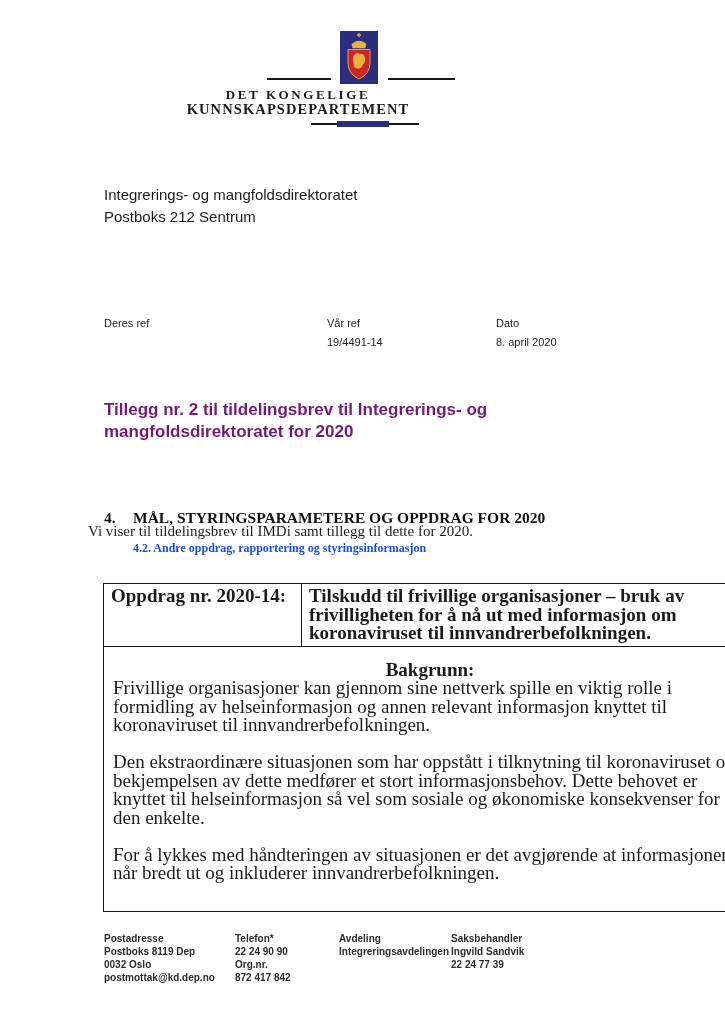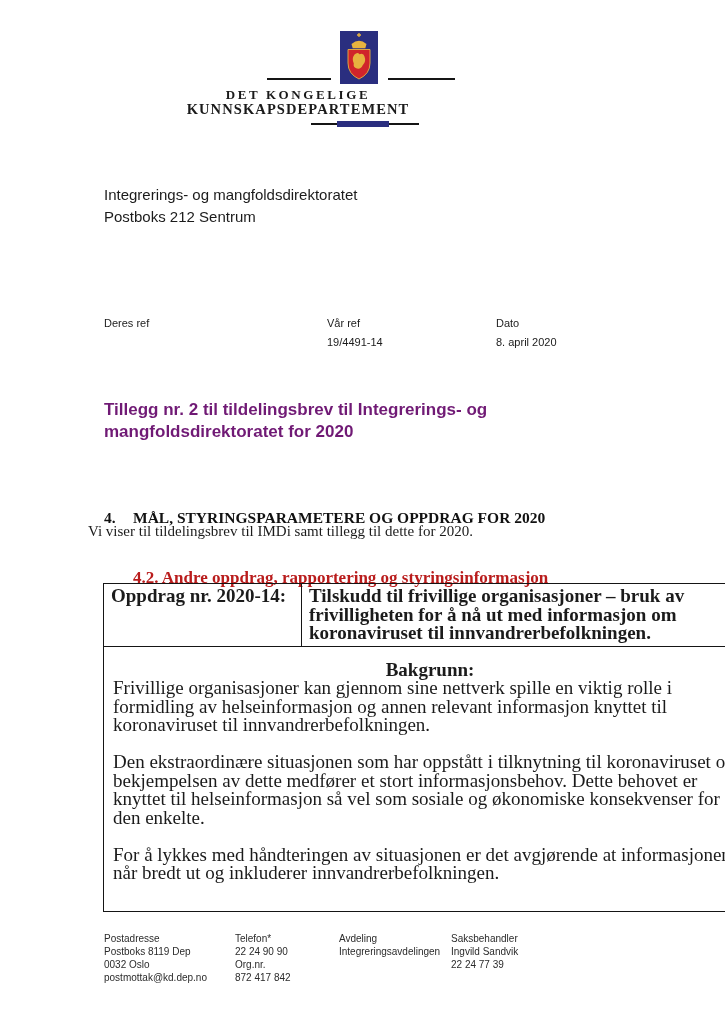--- a/index.html
+++ b/index.html
@@ -43,22 +43,22 @@
     position: absolute; left: 88px; top: 475px; width: 560px;
     font-family: "Liberation Serif", serif; font-size: 15px; margin-top: 48px;
   }
   .section-heading {
     position: absolute; left: 104px; top: 509px; width: 560px;
     font-family: "Liberation Serif", serif; font-size: 15.5px; font-weight: bold;
     display: flex; color: #111;
   }
   .section-number { display: inline-block; width: 29px; flex: 0 0 29px; }
   .subsection-heading {
-    position: absolute; left: 133px; top: 568px; width: 530px;
-    font-family: "Liberation Serif", serif; font-size: 17px; font-weight: bold; color: #b91c1c;
+    position: absolute; left: 133px; top: 541px; width: 530px;
+    font-family: "Liberation Serif", serif; font-size: 12px; font-weight: bold; color: #1d4ed8;
   }
   
   .oppdrag-table {
     position: absolute; left: 103px; top: 583px; width: 654px;
     border-collapse: collapse;
     font-family: "Liberation Serif", serif; font-size: 19px;
   }
   .oppdrag-table td {
     border: 1.5px solid #151515;
     vertical-align: top;
@@ -69,21 +69,21 @@
   .oppdrag-table .bold-cell { font-weight: bold; }
   .oppdrag-table .bg-cell { padding: 14px 9px 16px 9px; height: 198px; }
   .bg-heading { font-weight: bold; text-align: center; }
   .bg-cell p { margin: 0 0 18.5px 0; }
   .bg-cell p:last-child { margin-bottom: 12px; }
   
   .footer {
     position: absolute; left: 104px; top: 932px; width: 560px;
     display: flex; font-size: 10px; line-height: 13px; color: #2b2b2b;
   }
-  .footer-col { flex: 0 0 auto; }
+  .footer-col { flex: 0 0 auto; font-weight: bold; }
   .footer-col-1 { width: 131px; }
   .footer-col-2 { width: 111px; }
   .footer-col-3 { width: 104px; }
   .footer-col-4 { width: 112px; }
   .footer-col-5 { width: 100px; }
   .footer-line { height: 13px; white-space: nowrap; }
 </style>
 </head>
 <body>
 

